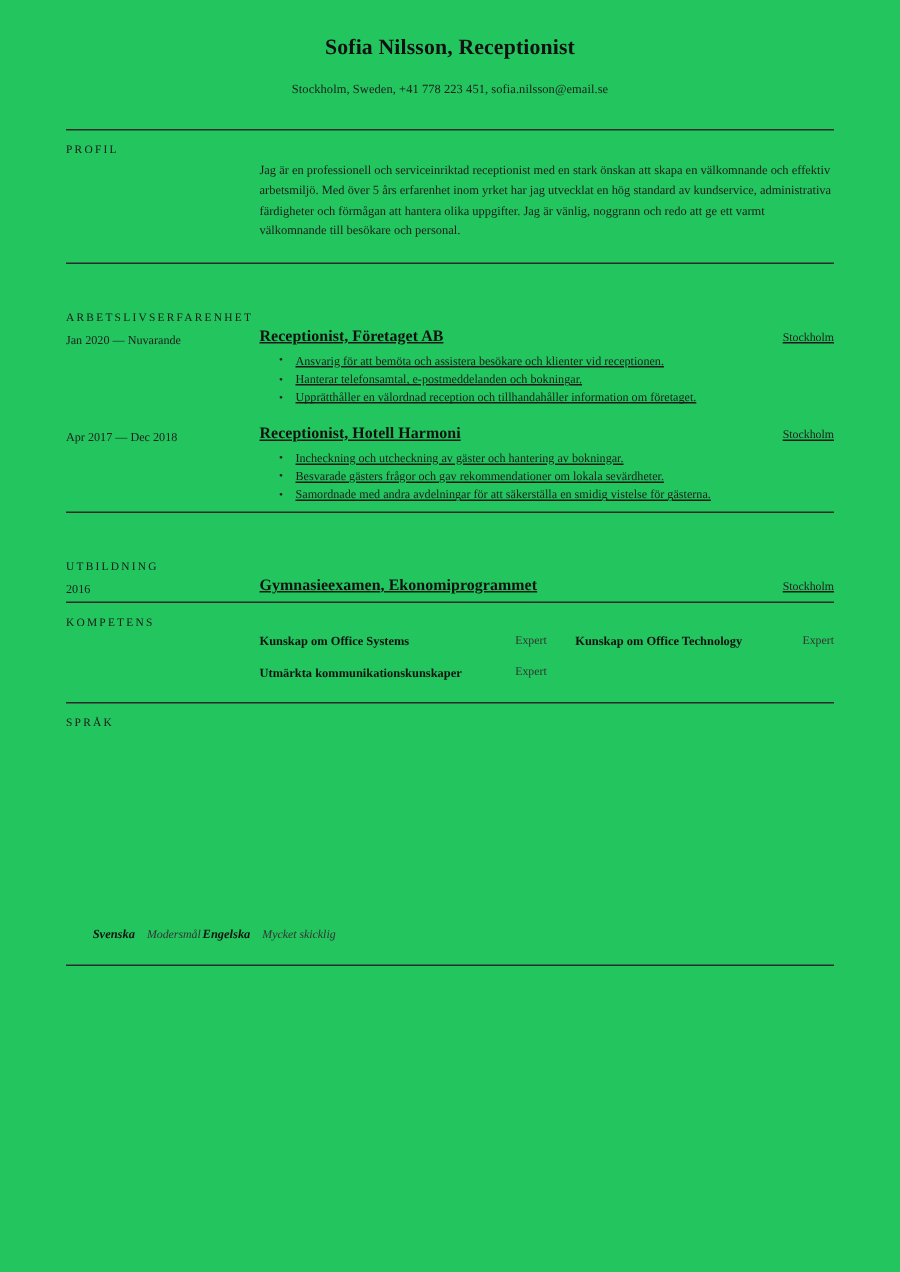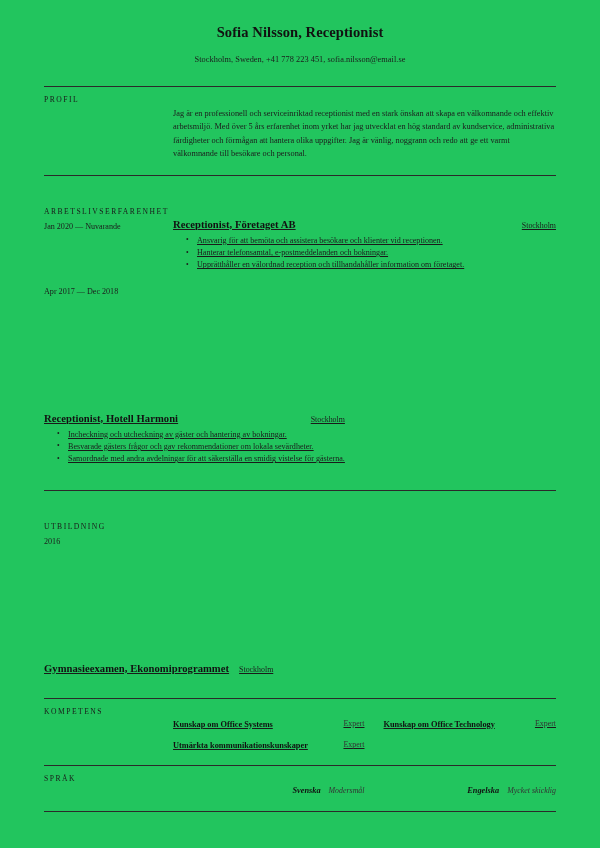--- a/index.html
+++ b/index.html
@@ -85,21 +85,21 @@
   }
 
   
   .section-heading-row { padding-top: 7px; margin-top: 24px; }
   .entries { padding-top: 3px; }
   .entry {
     display: flex;
     align-items: flex-start;
     padding-bottom: 12px;
   }
-  .entry:last-child { padding-bottom: 24px; flex-direction: column; }
+  .entry:last-child { padding-bottom: 4px; }
   .entry-date {
     width: 129px;
     flex: 0 0 129px;
     font-size: 8.1px;
     color: #1c1c1c;
     padding-top: 3px;
     box-sizing: border-box;
   }
   .entry-main {
     flex: 1 1 auto;
@@ -155,40 +155,39 @@
     flex: 1 1 50%;
     min-width: 0;
     box-sizing: border-box;
   }
   .skills-col.right { padding-left: 19px; }
   .skill-row {
     display: flex;
     align-items: flex-start;
     justify-content: space-between;
     margin-bottom: 9px;
-    text-decoration: underline;
   }
   .skill-row:last-child { margin-bottom: 0; }
   .skill-name {
     font-size: 8.3px;
     font-weight: bold;
     color: #111111;
     line-height: 1.5;
     padding-right: 8px;
   }
   .skill-level {
     font-size: 7.9px;
     color: #333333;
     white-space: nowrap;
     text-align: right;
     padding-top: 0.5px;
   }
 
   
-  .lang-section .section-body { padding-top: 8px; padding-bottom: 16px; }
+  .lang-section .section-body { padding-top: 8px; padding-bottom: 16px; flex-direction: column; }
   .lang-grid {
     display: flex;
     width: 100%;
   }
   .lang-col {
     flex: 1 1 50%;
     min-width: 0;
     box-sizing: border-box;
     display: flex;
     align-items: baseline;

